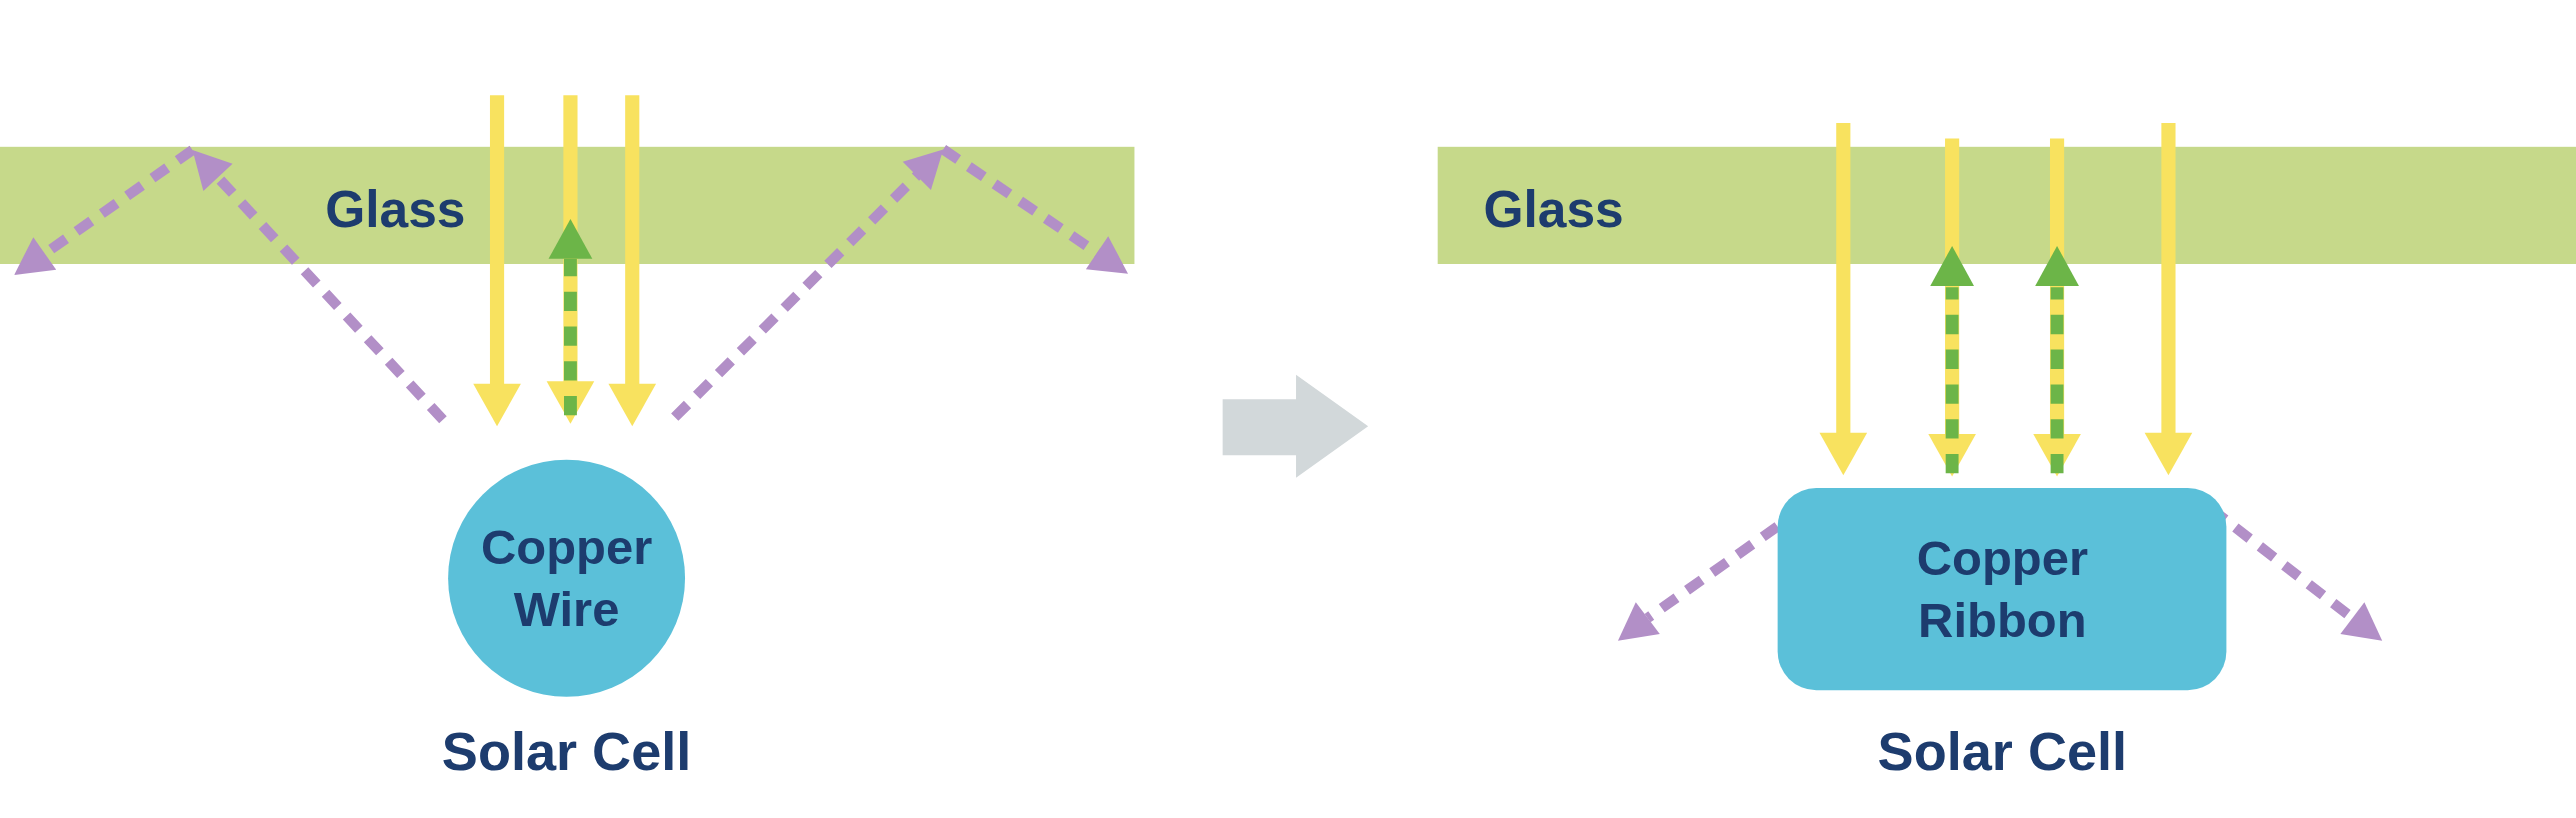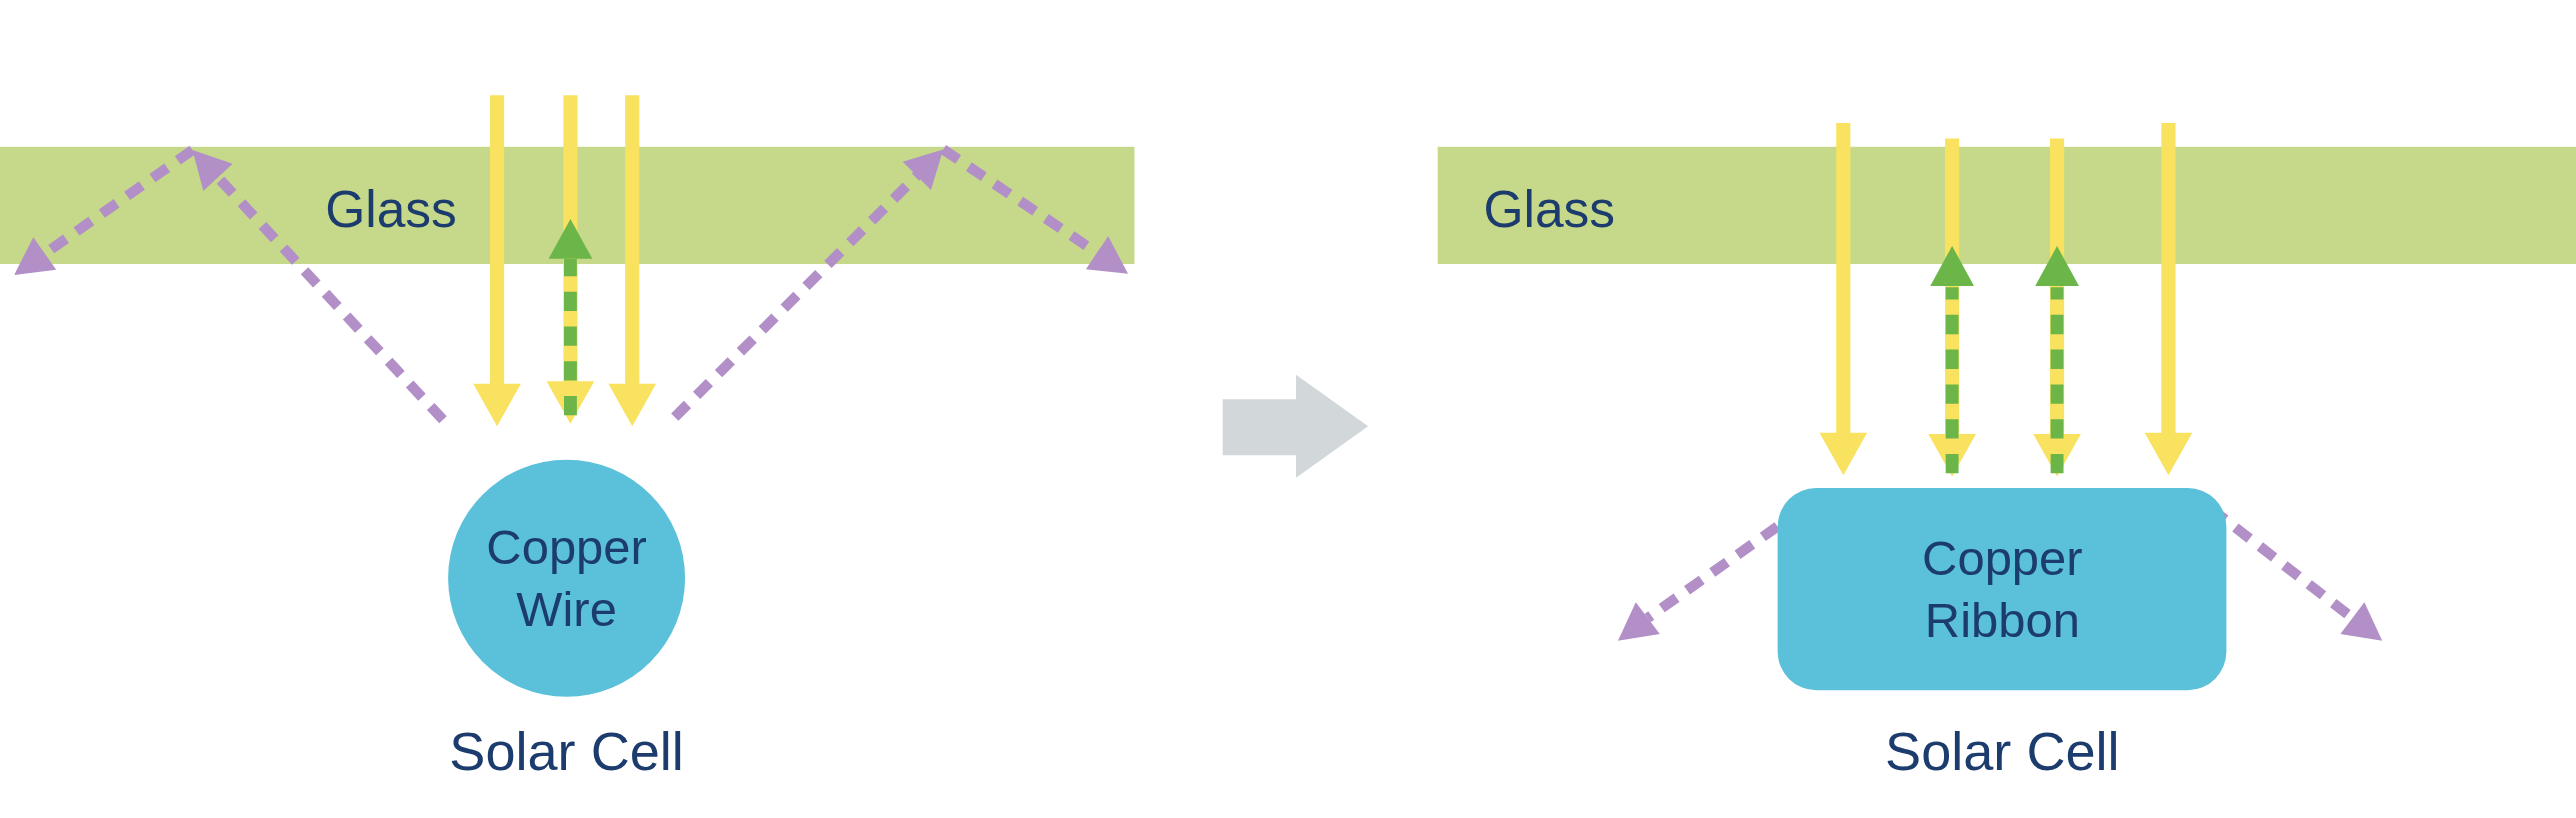--- a/index.html
+++ b/index.html
@@ -1,16 +1,16 @@
 <!DOCTYPE html>
 <html style="--c-glass: #c6d98a; --c-sunlight: #f8e25f; --c-reflected: #b28fc7; --c-absorbed: #6cb548; --c-copper: #5bc0d9; --c-text: #1d3c6e; --c-transition: #d2d8da;font-size:10.3px"><head>
 <meta charset="utf-8">
 <style>
   html,body{margin:0;padding:0;background:#ffffff;}
-  .canvas{width:2576px;height:819px;position:relative;background:#ffffff;overflow:hidden;}
+  .canvas{width:2576px;height:819px;position:relative;background:#ffffff;overflow:hidden;font-weight:bold;}
   svg{display:block;}
   text{font-family:"Liberation Sans", sans-serif;}
   .glass{fill:var(--c-glass,#c6d98a);}
   .copper{fill:var(--c-copper,#5bc0d9);}
   .gray{fill:var(--c-transition,#d2d8da);}
   .navy{fill:var(--c-text,#1d3c6e);}
   .t-glass{font-size:80px;}
   .t-comp{font-size:76px;text-anchor:middle;}
   .t-cell{font-size:84px;text-anchor:middle;}
   .shaft-sun{stroke:var(--c-sunlight,#f8e25f);stroke-width:22;fill:none;}

